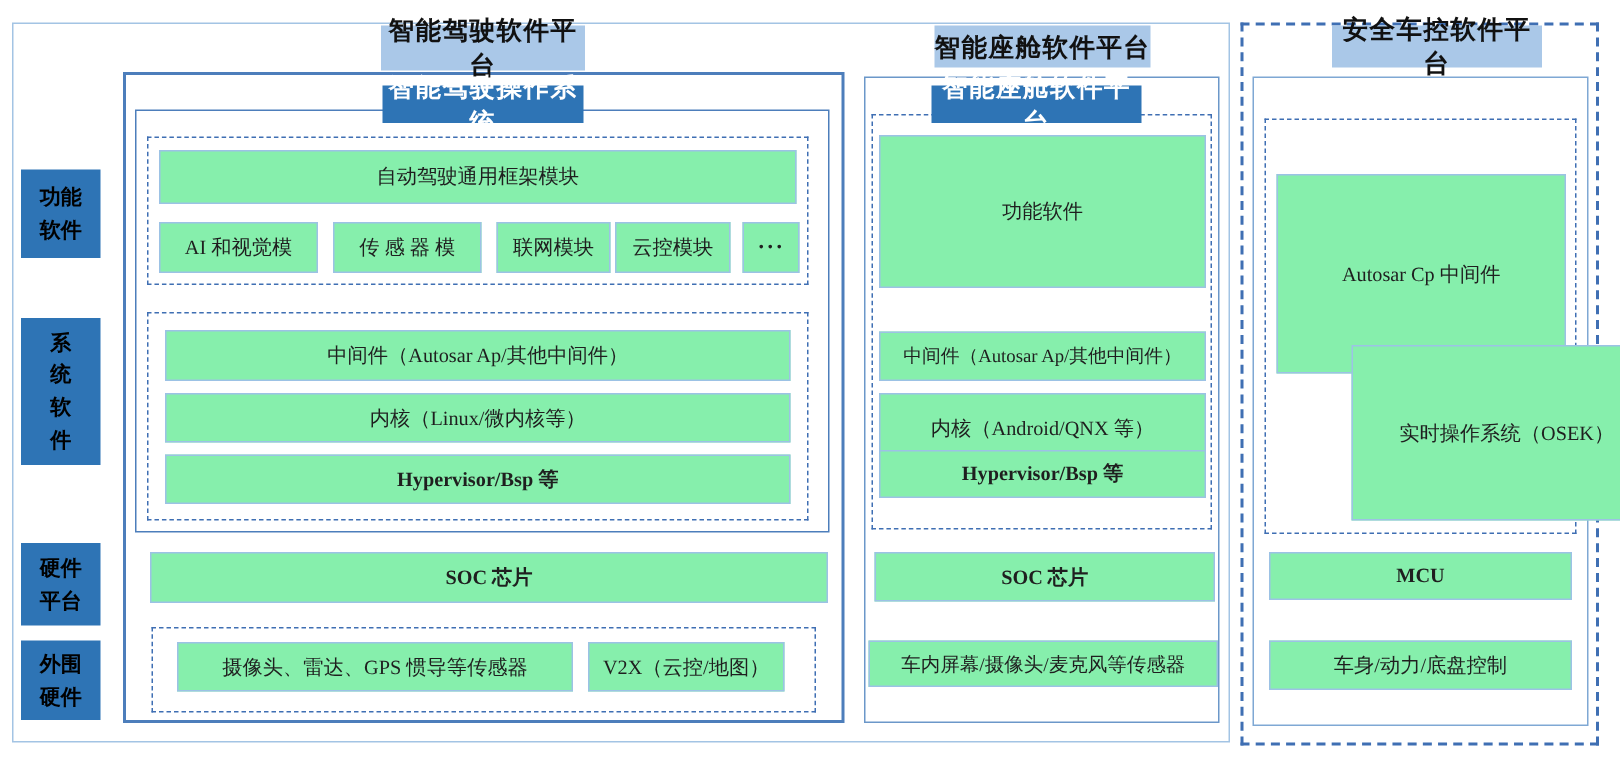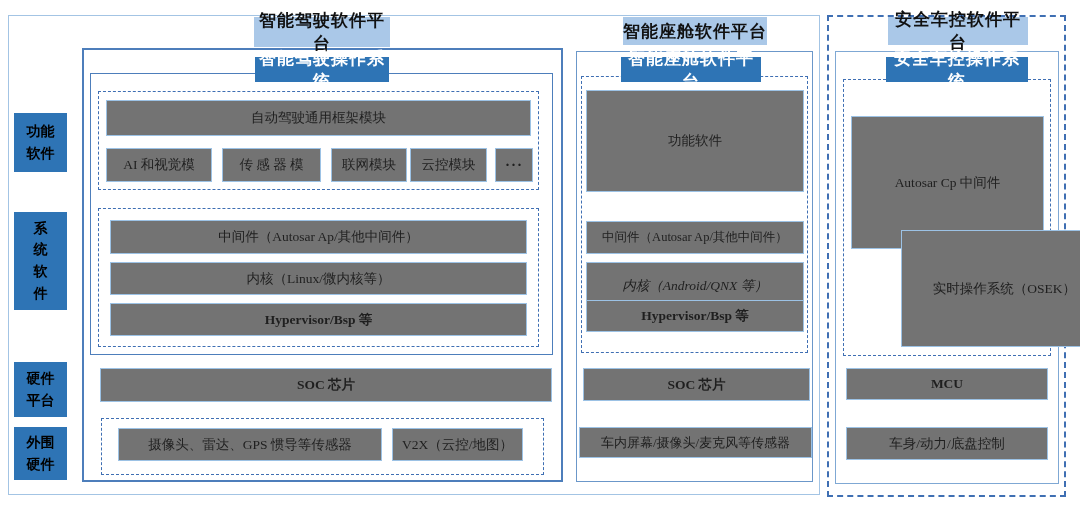--- a/index.html
+++ b/index.html
@@ -19,21 +19,21 @@
     overflow:hidden;
   }
   .abs{position:absolute;box-sizing:border-box;}
   .frame{border:1.5px solid var(--frame-border);}
   .colbox{border:2px solid var(--col-border);background:transparent;}
   .colbox-thin{border:1.5px solid #6b97c9;background:transparent;}
   .osbox{border:1.5px solid var(--col-border);}
   .dashed{border:1.5px dashed var(--dash-border);}
   .dashed-thick{border:2px dashed var(--dash-border);}
   .wbox{
-    border:1px solid var(--box-border);background:#737373;
+    border:1px solid var(--box-border);background:#86efac;
     display:flex;align-items:center;justify-content:center;text-align:center;
     font-size:13.5px;white-space:nowrap;
   }
   .wbox.tall{white-space:normal;font-family:Liberation Serif, serif;}
   .wbox.bold{font-weight:bold;}
   .hdr{
     display:flex;align-items:center;justify-content:center;text-align:center;
     font-family:Liberation Mono, monospace;font-weight:bold;
     font-size:17px;letter-spacing:1px;
   }
@@ -87,32 +87,31 @@
   <div class="abs wbox" style="left:118px;top:428px;width:264px;height:33px;">摄像头、雷达、GPS 惯导等传感器</div>
   <div class="abs wbox" style="left:392px;top:428px;width:131px;height:33px;">V2X（云控/地图）</div>
 
   <div class="abs hdr hdr-light" style="left:254px;top:17px;width:136px;height:30px;">智能驾驶软件平台</div>
   <div class="abs hdr hdr-dark" style="left:255px;top:57px;width:134px;height:25px;">智能驾驶操作系统</div>
 
   <div class="abs colbox-thin" style="left:576px;top:51px;width:237px;height:431px;"></div>
   <div class="abs dashed" style="left:581px;top:76px;width:227px;height:277px;"></div>
   <div class="abs wbox tall" style="left:586px;top:90px;width:218px;height:102px;">功能软件</div>
   <div class="abs wbox" style="left:586px;top:221px;width:218px;height:33px;font-size:12.5px;">中间件（Autosar Ap/其他中间件）</div>
-  <div class="abs wbox" style="left:586px;top:262px;width:218px;height:47px;font-style:italic;">内核（Android/QNX 等）</div>
+  <div class="abs wbox" style="left:586px;top:262px;width:218px;height:47px;">内核（Android/QNX 等）</div>
   <div class="abs wbox bold" style="left:586px;top:300px;width:218px;height:32px;">Hypervisor/Bsp 等</div>
   <div class="abs wbox bold" style="left:583px;top:368px;width:227px;height:33px;">SOC 芯片</div>
   <div class="abs wbox" style="left:579px;top:427px;width:233px;height:31px;font-size:13px;text-align:right;">车内屏幕/摄像头/麦克风等传感器</div>
 
   <div class="abs hdr hdr-light" style="left:623px;top:17px;width:144px;height:28px;">智能座舱软件平台</div>
   <div class="abs hdr hdr-dark" style="left:621px;top:57px;width:140px;height:25px;">智能座舱软件平台</div>
 
   <div class="abs dashed-thick" style="left:827px;top:15px;width:239px;height:482px;"></div>
   <div class="abs colbox-thin" style="left:835px;top:51px;width:224px;height:433px;border-color:#7fa8d4;"></div>
   <div class="abs dashed" style="left:843px;top:79px;width:208px;height:277px;"></div>
   <div class="abs wbox tall" style="left:851px;top:88px;width:193px;height:133px;margin-top:28px;">Autosar Cp 中间件</div>
   <div class="abs wbox tall" style="left:901px;top:230px;width:189px;height:117px;padding-left:18px;">实时操作系统（OSEK）</div>
   <div class="abs wbox bold" style="left:846px;top:368px;width:202px;height:32px;">MCU</div>
   <div class="abs hdr hdr-light" style="left:888px;top:17px;width:140px;height:28px;">安全车控软件平台</div>
 
   <div class="abs wbox" style="left:846px;top:427px;width:202px;height:33px;">车身/动力/底盘控制</div>
-  <div class="abs hdr hdr-dark" style="left:886px;top:57px;width:142px;height:25px;">安全车控操作系统</div>
 
 </div>
 
 </body></html>

